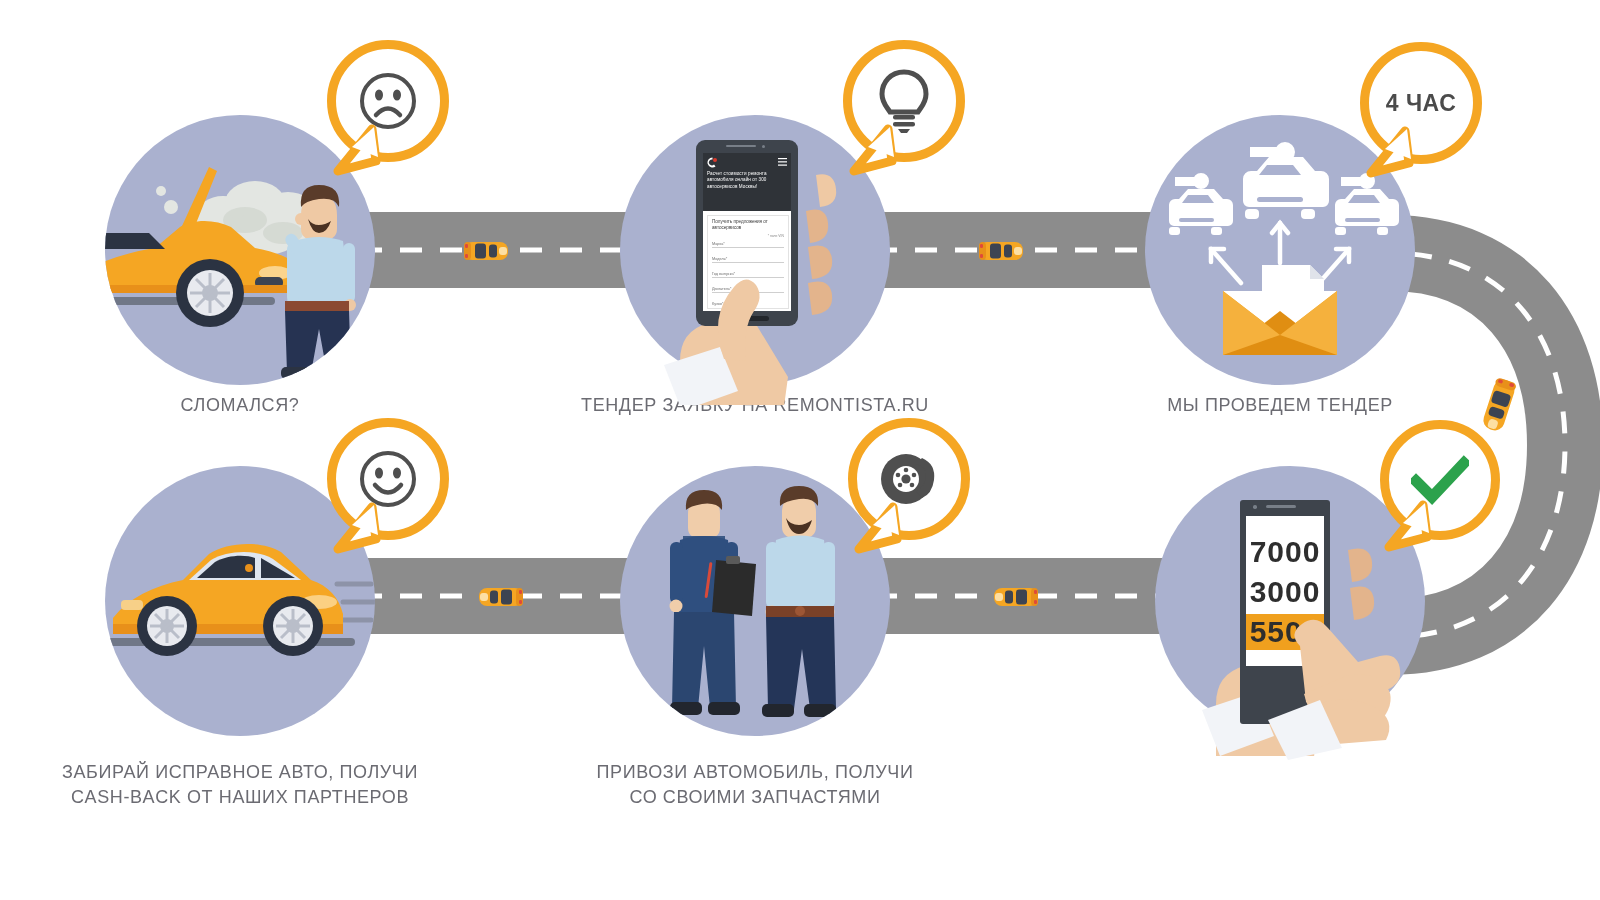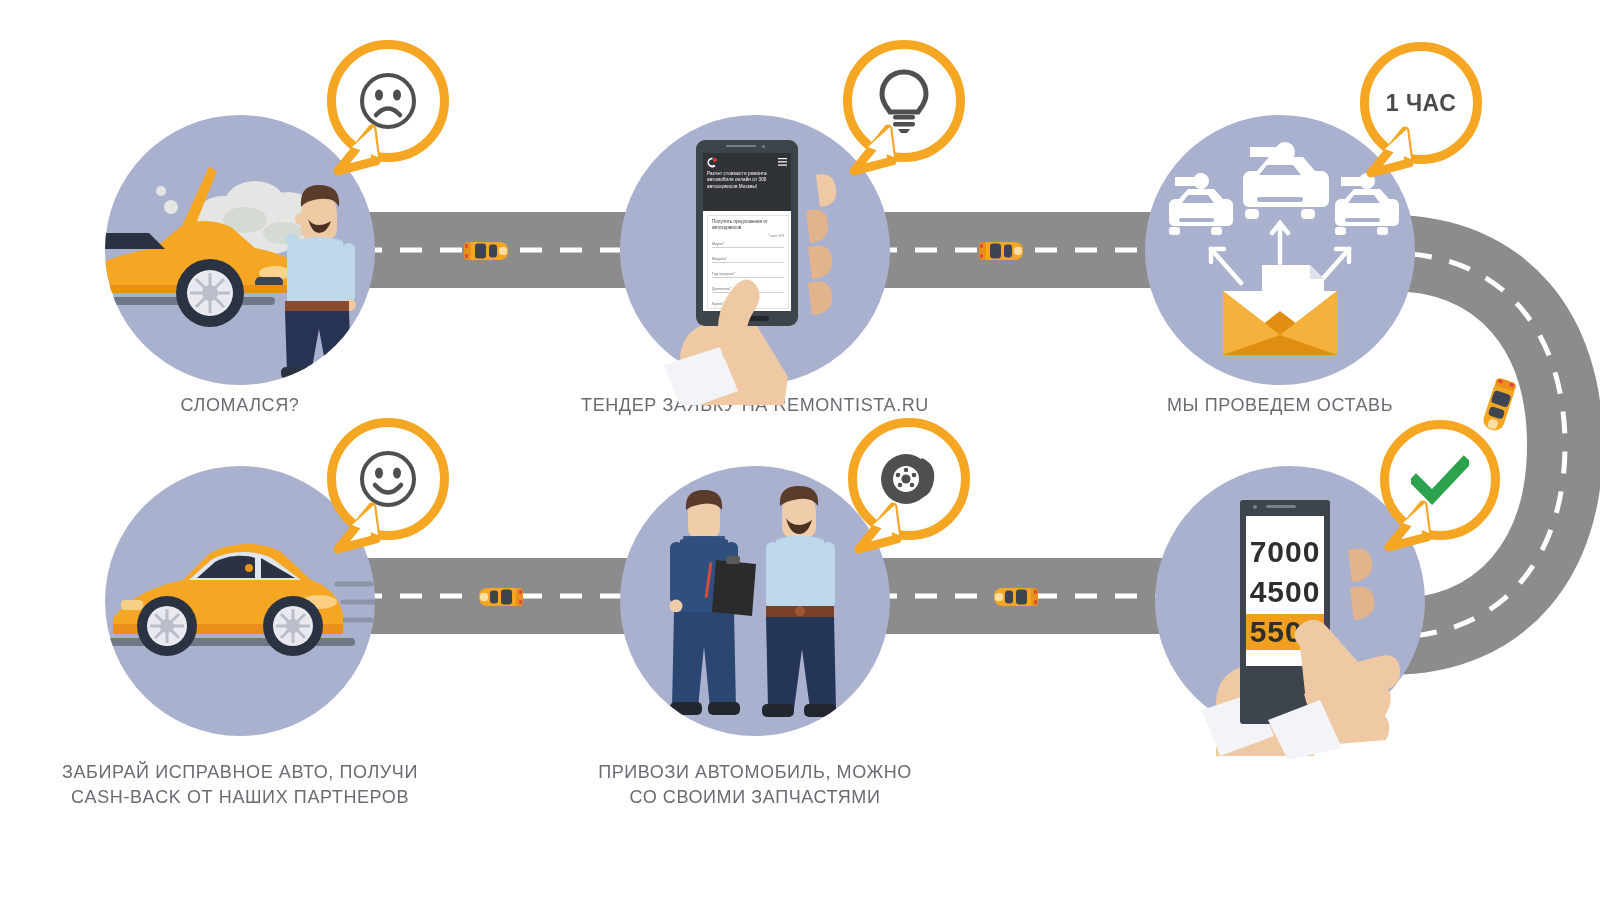--- a/index.html
+++ b/index.html
@@ -334,47 +334,47 @@
         <path d="M78 176 h114 v64 h-114 Z" fill="#f0a41e"></path>
         <path d="M78 176 l57 44 l57 -44 Z" fill="#ffffff"></path>
         <path d="M78 240 l57 -44 l57 44 Z" fill="#e08e12"></path>
         <path d="M78 176 l57 44 l-57 20 Z" fill="#f5b13d"></path>
         <path d="M192 176 l-57 44 l57 20 Z" fill="#f5b13d"></path>
       </g>
     </svg>
   </div>
 
   <div class="bubble" style="left:1360px;top:42px;width:122px;height:122px;">
-    <span class="bubble-label" style="font-size:23px;">1 ЧАС</span>
+    <span class="bubble-label" style="font-size:23px;">4 ЧАС</span>
     <svg class="tail" style="left:-4px;bottom:-22px;width:54px;height:48px;overflow:visible;" viewBox="0 0 54 48">
       <path d="M40 2 L6 44 L44 34 Z" fill="#ffffff" stroke="#f5a623" stroke-width="9" stroke-linejoin="round"></path>
       <path d="M42 0 L46 30 L20 20 Z" fill="#ffffff" stroke="none"></path>
     </svg>
   </div>
 
-  <div class="caption" style="left:1085px;top:393px;width:390px;">МЫ ПРОВЕДЕМ ОСТАВЬ</div>
+  <div class="caption" style="left:1085px;top:393px;width:390px;">МЫ ПРОВЕДЕМ ТЕНДЕР</div>
 
   <div class="circle" style="left:1155px;top:466px;width:270px;height:270px;"></div>
 
   <svg class="abs" style="left:1150px;top:466px;width:300px;height:290px;z-index:12;" viewBox="0 0 300 290">
     <path d="M66 290 L66 238 q0 -30 28 -38 l38 -10 l36 64 l-8 74 Z" fill="#efc9a4"></path>
     <path d="M52 244 l54 -18 l18 44 l-54 20 Z" fill="#f2f4f8"></path>
     <path d="M198 84 q22 -6 24 12 q2 18 -20 20 Z" fill="#e3b48c"></path>
     <path d="M200 122 q22 -6 24 12 q2 18 -20 20 Z" fill="#e3b48c"></path>
   </svg>
 
   <div class="abs" style="left:1240px;top:500px;width:90px;height:224px;background:#3e444c;border-radius:3px;z-index:14;">
     <div class="abs" style="left:26px;top:5px;width:30px;height:3px;border-radius:2px;background:#787f88;"></div>
     <div class="abs" style="left:13px;top:5px;width:3.5px;height:3.5px;border-radius:50%;background:#787f88;"></div>
     <div class="abs" style="left:6px;top:16px;width:78px;height:150px;background:#ffffff;overflow:hidden;">
       <div class="abs" style="left:0;top:18px;width:78px;height:36px;display:flex;align-items:center;justify-content:center;">
         <span class="price">7000</span>
       </div>
       <div class="abs" style="left:0;top:58px;width:78px;height:36px;display:flex;align-items:center;justify-content:center;">
-        <span class="price">4500</span>
+        <span class="price">3000</span>
       </div>
       <div class="abs" style="left:0;top:98px;width:78px;height:36px;background:#f0a01e;display:flex;align-items:center;justify-content:center;">
         <span class="price">5500</span>
       </div>
     </div>
   </div>
 
   <svg class="abs" style="left:1250px;top:590px;width:170px;height:170px;z-index:18;" viewBox="0 0 170 170">
     <path d="M50 56 q-12 -12 2 -22 q14 -10 26 4 l30 34 l22 -6 q18 -4 20 14 q2 14 -14 20 l-44 18 q-20 8 -36 -6 Z" fill="#efc9a4"></path>
     <path d="M96 86 q22 -4 34 4 q16 12 8 30 q-8 18 -32 20 l-40 2 l-12 -38 Z" fill="#efc9a4"></path>
@@ -445,21 +445,21 @@
         <circle cx="20" cy="25" r="2.3"></circle>
       </g>
       <path d="M44 8 q14 6 12 22 q-2 14 -12 18 l-6 -7 q9 -4 10 -14 q1 -10 -10 -13 Z" fill="#4f4f4f"></path>
     </svg>
     <svg class="tail" style="left:-4px;bottom:-22px;width:54px;height:48px;overflow:visible;" viewBox="0 0 54 48">
       <path d="M40 2 L6 44 L44 34 Z" fill="#ffffff" stroke="#f5a623" stroke-width="9" stroke-linejoin="round"></path>
       <path d="M42 0 L46 30 L20 20 Z" fill="#ffffff" stroke="none"></path>
     </svg>
   </div>
 
-  <div class="caption" style="left:560px;top:760px;width:390px;">ПРИВОЗИ АВТОМОБИЛЬ, МОЖНО
+  <div class="caption" style="left:560px;top:760px;width:390px;">ПРИВОЗИ АВТОМОБИЛЬ, ПОЛУЧИ
 СО СВОИМИ ЗАПЧАСТЯМИ</div>
 
   <div class="circle" style="left:105px;top:466px;width:270px;height:270px;">
     <svg viewBox="0 0 270 270" width="270" height="270">
 
       <g stroke="#8d93a8" stroke-width="5" stroke-linecap="round">
         <line x1="232" y1="118" x2="266" y2="118"></line>
         <line x1="238" y1="136" x2="272" y2="136"></line>
         <line x1="232" y1="154" x2="266" y2="154"></line>
       </g>

